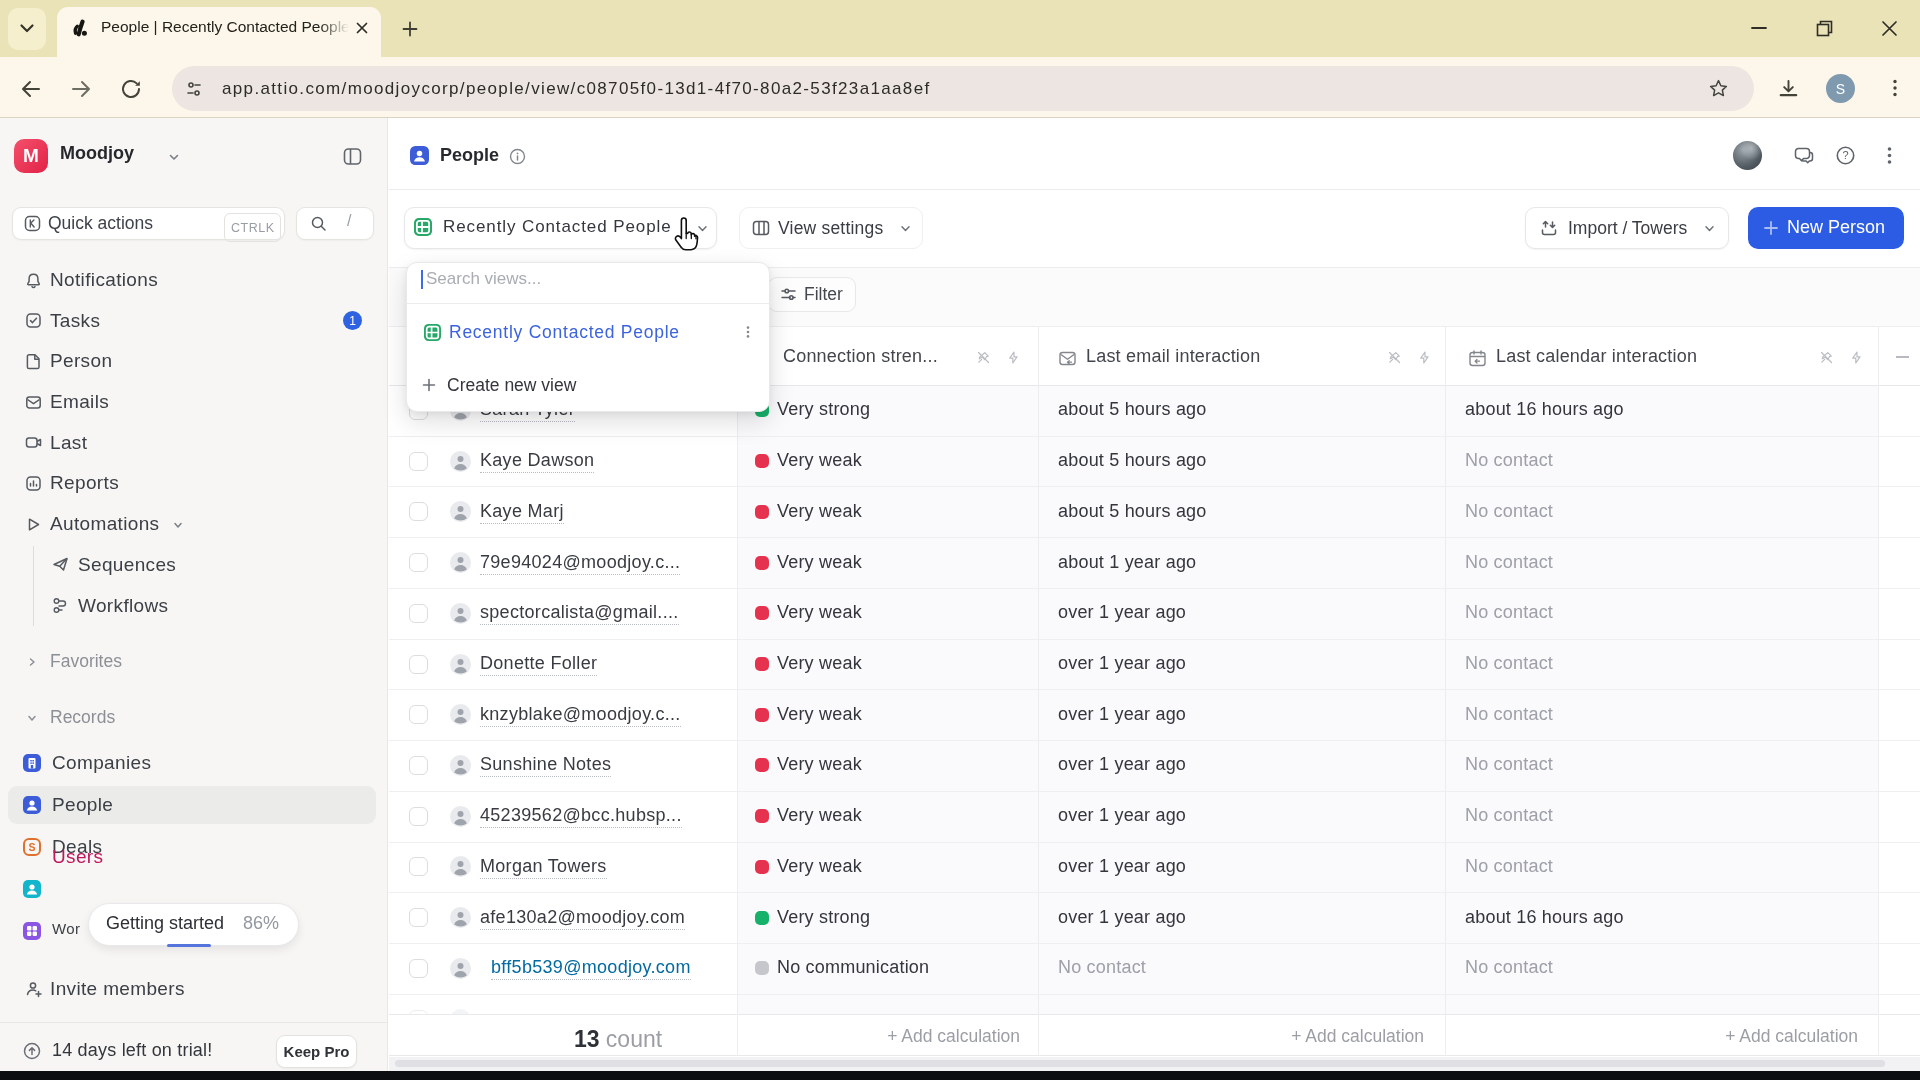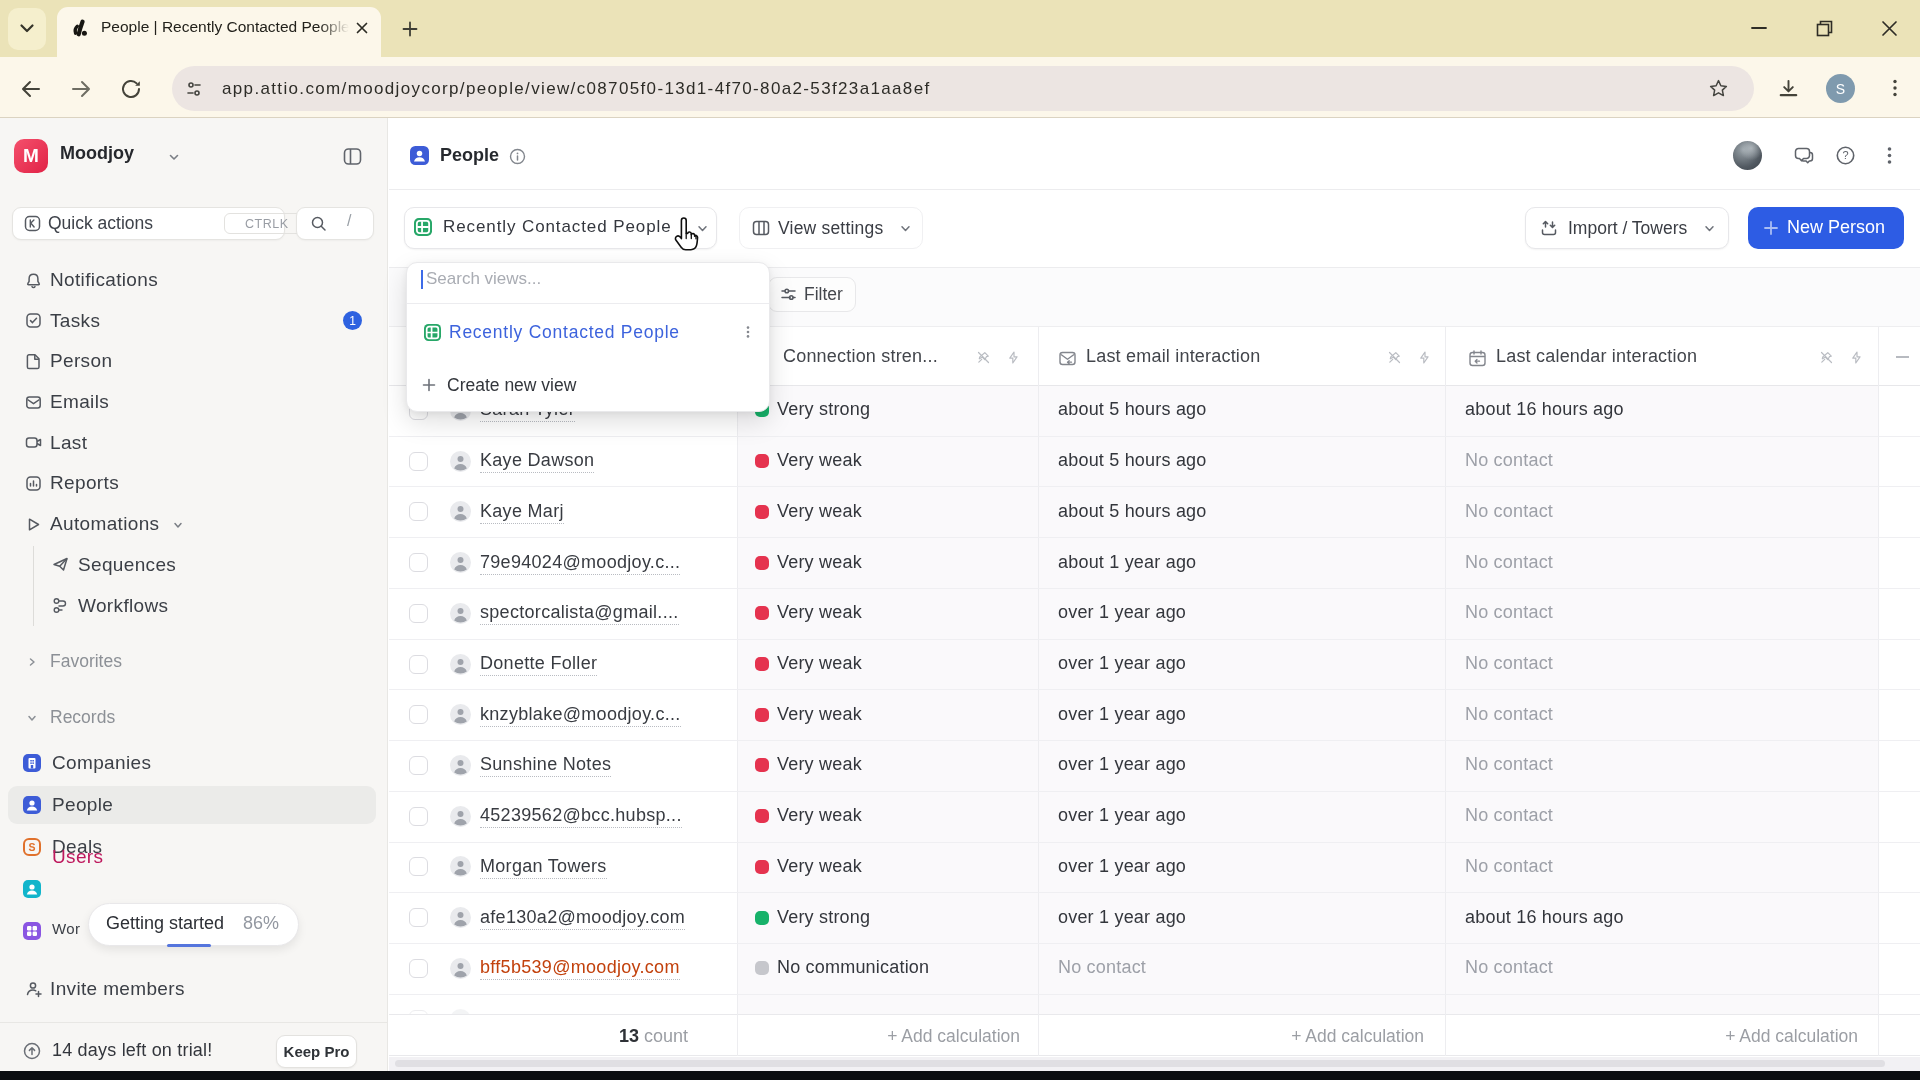--- a/index.html
+++ b/index.html
@@ -80,21 +80,21 @@
 <svg class="a" style="left:342px;top:146px" width="21" height="21" viewBox="0 0 21 21">
     <rect x="2.5" y="3" width="16" height="15" rx="4" fill="none" stroke="#60646b" stroke-width="1.6"></rect>
     <path d="M8.5 3v15" stroke="#60646b" stroke-width="1.6"></path>
   </svg>
 <div class="a" style="left:12px;top:207px;width:273px;height:33px;background:#fff;border:1px solid #e5e4e1;border-radius:9px;box-shadow:0 1px 2px rgba(0,0,0,.04)"></div>
 <svg class="a" style="left:24px;top:215px" width="17" height="17" viewBox="0 0 17 17">
     <rect x="1.5" y="1.5" width="14" height="14" rx="4" fill="none" stroke="#565a61" stroke-width="1.5"></rect>
     <path d="M6.3 5v7M6.3 8.4l3.6-3.4M6.7 8l3.4 4" stroke="#565a61" stroke-width="1.4" fill="none" stroke-linecap="round"></path>
   </svg>
 <div class="a" style="left:48px;top:213px;font-size:17.5px;color:#3e424a">Quick actions</div>
-<div class="a flex" style="left:224px;top:213px;height:21px;padding:0 20px;border:1px solid #e3e2df;border-radius:6px;font-size:12.5px;color:#999da4;letter-spacing:.5px">CTRLK</div>
+<div class="a flex" style="left:224px;top:213px;height:29px;padding:0 6px;border:1px solid #e3e2df;border-radius:6px;font-size:12.5px;color:#999da4;letter-spacing:.5px">CTRLK</div>
 <div class="a" style="left:296px;top:207px;width:78px;height:33px;background:#fff;border:1px solid #e5e4e1;border-radius:9px;box-shadow:0 1px 2px rgba(0,0,0,.04)"></div>
 <svg class="a" style="left:310px;top:215px" width="17" height="17" viewBox="0 0 17 17">
     <circle cx="7.5" cy="7.5" r="5" fill="none" stroke="#565a61" stroke-width="1.5"></circle>
     <path d="M11.5 11.5L15 15" stroke="#565a61" stroke-width="1.5" stroke-linecap="round"></path>
   </svg>
 <div class="a" style="left:347px;top:212px;font-size:16px;color:#9aa0a7">/</div>
 <svg class="a" style="left:25px;top:272px" width="17" height="17" viewBox="0 0 17 17">
     <path d="M8.5 2.2c-2.6 0-4.4 1.9-4.4 4.5v2.6L2.8 11.6c-.3.5 0 1.1.7 1.1h10c.7 0 1-.6.7-1.1l-1.3-2.3V6.7c0-2.6-1.8-4.5-4.4-4.5z" fill="none" stroke="#565a61" stroke-width="1.5" stroke-linejoin="round"></path>
     <path d="M7 14.6c.3.6.9 1 1.5 1s1.2-.4 1.5-1" stroke="#565a61" stroke-width="1.5" fill="none" stroke-linecap="round"></path>
   </svg>
@@ -466,38 +466,38 @@
 <div class="a" style="left:777px;top:906.6px;font-size:18px;letter-spacing:0.2px;color:#33363c">Very strong</div>
 <div class="a" style="left:1058px;top:906.6px;font-size:18px;letter-spacing:0.2px;color:#33363c">over 1 year ago</div>
 <div class="a" style="left:1465px;top:906.6px;font-size:18px;letter-spacing:0.2px;color:#33363c">about 16 hours ago</div>
 <div class="a" style="left:389px;top:993.6px;width:1531px;height:1px;background:#efeff2"></div>
 <div class="a" style="left:409px;top:958.8px;width:19px;height:19px;border:1px solid #dcdce1;border-radius:6px;background:#fff"></div>
 <svg class="a" style="left:450px;top:957.8px" width="21" height="21" viewBox="0 0 21 21">
     <circle cx="10.5" cy="10.5" r="10.5" fill="#e9eaed"></circle>
     <circle cx="10.5" cy="8" r="3" fill="#9fa3ab"></circle>
     <path d="M4.2 17.5c.8-3 3.3-4.6 6.3-4.6s5.5 1.6 6.3 4.6a10.5 10.5 0 0 1-12.6 0z" fill="#9fa3ab"></path>
   </svg>
-<div class="a" style="left:480px;top:957.3px;font-size:18px;letter-spacing:0.3px;color:#c2410c;border-bottom:1px dotted #b9bcc2;padding-bottom:1px">bff5b539@moodjoy.com</div>
+<div class="a" style="left:491px;top:957.3px;font-size:18px;letter-spacing:0.3px;color:#0369a1;border-bottom:1px dotted #b9bcc2;padding-bottom:1px">bff5b539@moodjoy.com</div>
 <div class="a" style="left:755px;top:961.3px;width:14px;height:14px;border-radius:5px;background:#c6c7cc"></div>
 <div class="a" style="left:777px;top:957.3px;font-size:18px;letter-spacing:0.2px;color:#33363c">No communication</div>
 <div class="a" style="left:1058px;top:957.3px;font-size:18px;letter-spacing:0.2px;color:#9da0a8">No contact</div>
 <div class="a" style="left:1465px;top:957.3px;font-size:18px;letter-spacing:0.2px;color:#9da0a8">No contact</div>
 <div class="a" style="left:389px;top:1044.4px;width:1531px;height:1px;background:#efeff2"></div>
 <div class="a" style="left:409px;top:1009.5px;width:19px;height:19px;border:1px solid #dcdce1;border-radius:6px;background:#fff;opacity:0.5"></div>
 <svg class="a" style="left:450px;top:1008.5px;opacity:0.5" width="21" height="21" viewBox="0 0 21 21">
     <circle cx="10.5" cy="10.5" r="10.5" fill="#e9eaed"></circle>
     <circle cx="10.5" cy="8" r="3" fill="#9fa3ab"></circle>
     <path d="M4.2 17.5c.8-3 3.3-4.6 6.3-4.6s5.5 1.6 6.3 4.6a10.5 10.5 0 0 1-12.6 0z" fill="#9fa3ab"></path>
   </svg>
 <div class="a" style="left:389px;top:1014px;width:1531px;height:42px;background:#fff;border-top:1px solid #e9e9ec;border-bottom:1px solid #e9e9ec"></div>
 <div class="a" style="left:737px;top:1014px;width:1px;height:42px;background:#ededf0"></div>
 <div class="a" style="left:1038px;top:1014px;width:1px;height:42px;background:#ededf0"></div>
 <div class="a" style="left:1445px;top:1014px;width:1px;height:42px;background:#ededf0"></div>
 <div class="a" style="left:1878px;top:1014px;width:1px;height:42px;background:#ededf0"></div>
-<div class="a" style="left:488px;top:1026px;width:200px;text-align:right;font-size:18px;color:#9b9ea4"><span style="font-weight:bold;color:#2e3136">13</span> count</div>
+<div class="a" style="left:518px;top:1026px;width:200px;text-align:center;font-size:23px;color:#9b9ea4"><span style="font-weight:bold;color:#2e3136">13</span> count</div>
 <div class="a" style="left:830px;top:1026px;width:190px;text-align:right;font-size:17.5px;color:#9b9ea4">+ Add calculation</div>
 <div class="a" style="left:1234px;top:1026px;width:190px;text-align:right;font-size:17.5px;color:#9b9ea4">+ Add calculation</div>
 <div class="a" style="left:1668px;top:1026px;width:190px;text-align:right;font-size:17.5px;color:#9b9ea4">+ Add calculation</div>
 <div class="a" style="left:389px;top:1057px;width:1531px;height:14px;background:#f2f1f4"></div>
 <div class="a" style="left:395px;top:1060px;width:1490px;height:7px;border-radius:3.5px;background:#e0dfe3"></div>
 <div class="a" style="left:406px;top:262px;width:364px;height:150px;background:#fff;border:1px solid #e9e9eb;border-radius:11px;box-shadow:0 10px 26px rgba(0,0,0,.13),0 2px 6px rgba(0,0,0,.06)"></div>
 <div class="a" style="left:421px;top:270px;width:2px;height:19px;background:#3d6be8"></div>
 <div class="a" style="left:426px;top:269px;font-size:17px;color:#a9acb3">Search views...</div>
 <div class="a" style="left:407px;top:303px;width:362px;height:1px;background:#ececef"></div>
 <svg class="a" style="left:424px;top:324px" width="17" height="17" viewBox="0 0 17 17">

